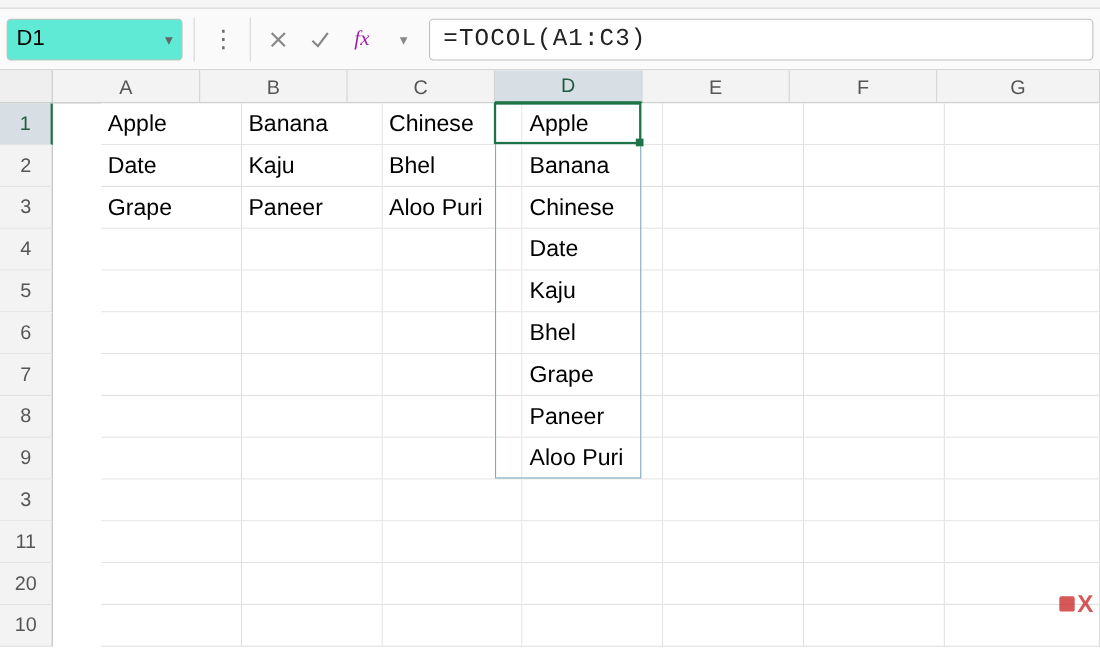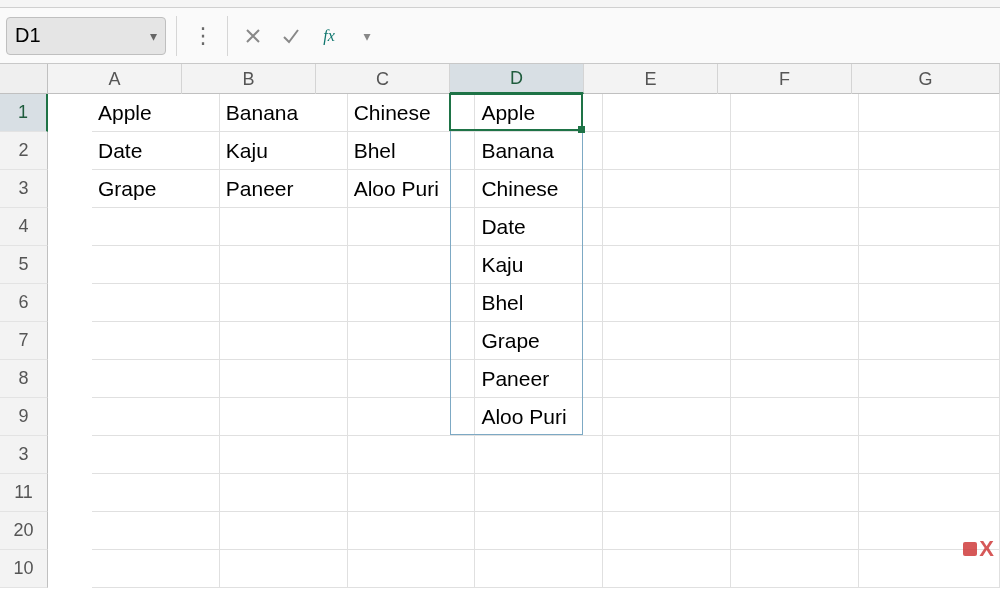--- a/index.html
+++ b/index.html
@@ -15,34 +15,34 @@
   }
   .formula-bar {
     display: flex; align-items: center;
     height: 56px; padding: 0 6px; gap: 8px;
     background: #fafafa;
     border-bottom: 1px solid #c8c8c8;
   }
   .name-box-wrap {
     display: flex; align-items: center;
     width: 160px; height: 38px;
-    background: #e5e5e5;
+    background: #5eead4;
     border: 1px solid #bfbfbf; border-radius: 4px;
     padding: 0 8px; justify-content: space-between;
     font-size: 20px;
   }
   .name-box-wrap .chev { color: #666; font-size: 14px; }
   .fb-sep { width:1px; height:40px; background:#d6d6d6; margin:0 2px; }
   .fb-icon {
     width: 30px; height: 38px;
     display:flex; align-items:center; justify-content:center;
     color:#6a6a6a; font-size:20px;
   }
   .fb-icon.dots { font-size:22px; letter-spacing:-2px; }
-  .fb-icon.fx { font-style: italic; font-family: "Times New Roman", serif; font-size:16px; color:#0f766e;}
+  .fb-icon.fx { font-style: italic; font-family: "Times New Roman", serif; font-size:19px; color:#a21caf;}
   .formula-input {
     flex: 1; height: 38px;
     background:#fff; border:1px solid #bfbfbf; border-radius:4px;
     display:flex; align-items:center;
     padding:0 12px;
     font-family: Consolas, "Courier New", monospace;
     font-size: 22px; color:#222; letter-spacing:1px;
   }
   .sheet-area { position:relative; }
   .corner {
@@ -129,20 +129,23 @@
         <path d="M3 3 L15 15 M15 3 L3 15" stroke="#888" stroke-width="2" fill="none"></path>
       </svg>
   </div>
   <div class="fb-icon">
     <svg width="20" height="20" viewBox="0 0 20 20">
         <path d="M3 11 L8 16 L17 4" stroke="#888" stroke-width="2" fill="none"></path>
       </svg>
   </div>
   <div class="fb-icon fx">fx</div>
   <div class="fb-icon" style="font-size:14px;color:#888">▾</div>
+  <div class="formula-input">
+    <span>=TOCOL(A1:C3)</span>
+  </div>
 </div>
 
 <div class="sheet-area" style="height:534px;">
   <div class="corner"></div>
   <div class="col-headers" id="colhdrs">
       <div class="ch" style="width: 134px;">A</div>
       <div class="ch" style="width: 134px;">B</div>
       <div class="ch" style="width: 134px;">C</div>
       <div class="ch sel" style="width: 134px;">D</div>
       <div class="ch" style="width: 134px;">E</div>

